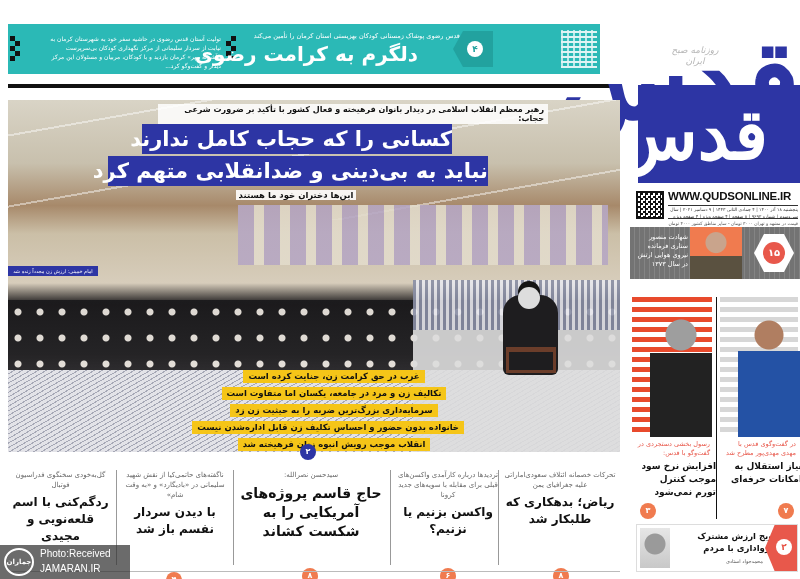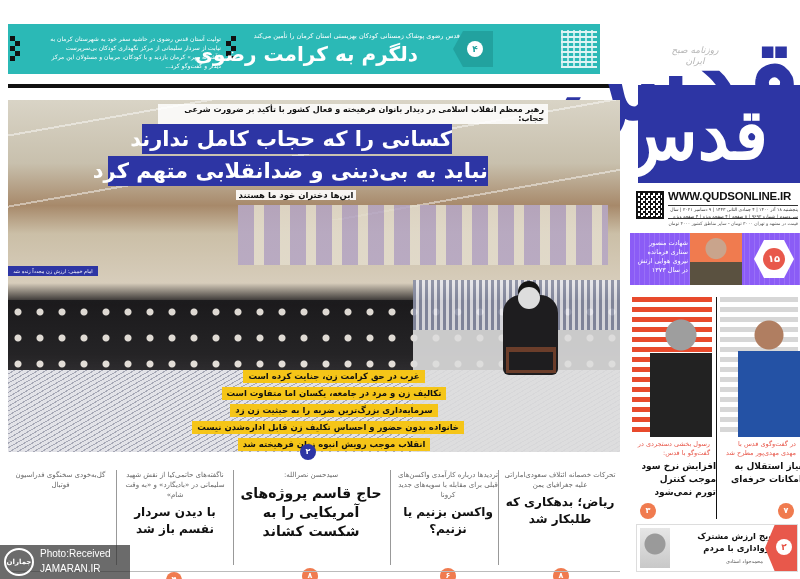--- a/index.html
+++ b/index.html
@@ -29,21 +29,21 @@
   .tagline { position: absolute; left: 45px; top: 45px; width: 60px; font-size: 9px; color: #b5b5b5; text-align: center; line-height: 11px; font-style: italic; }
 
   .site-strip { position: absolute; left: 630px; top: 188px; width: 170px; height: 45px; }
   .qr { position: absolute; left: 6px; top: 3px; width: 28px; height: 28px; background:
       repeating-conic-gradient(#111 0 25%, #fff 0 50%) 0 0/5px 5px; border: 2px solid #111; }
   .url { position: absolute; left: 38px; top: 2px; width: 130px; font-family: "Liberation Sans", sans-serif; font-weight: bold; font-size: 11.5px; color: #111; direction: ltr; text-align: left; letter-spacing: -0.2px; }
   .dateline { position: absolute; left: 38px; top: 17px; width: 130px; height: 14px; font-size: 4.5px; line-height: 7px; color: #333; text-align: right; border-top: 1px solid #333; border-bottom: 1px solid #333; overflow: hidden; }
   .price { position: absolute; left: 38px; top: 33px; width: 130px; font-size: 4.5px; color: #555; text-align: right; }
 
   
-  .martyr { position: absolute; left: 630px; top: 233px; width: 170px; height: 52px; background: #8b5cf6; overflow: hidden; }
+  .martyr { position: absolute; left: 630px; top: 227px; width: 170px; height: 52px; background: #737373; overflow: hidden; }
   .martyr-stripes { position: absolute; inset: 0; background: repeating-linear-gradient(90deg, transparent 0 4px, rgba(255,255,255,.12) 4px 5px); }
   .martyr-photo { position: absolute; left: 60px; top: 0; width: 52px; height: 52px; background: radial-gradient(circle at 50% 30%, #c9a48c 0 10px, transparent 11px), linear-gradient(#f07b4f 0 55%, #5a5140 55%); }
   .martyr-text { position: absolute; left: 4px; top: 6px; width: 54px; font-size: 6.5px; line-height: 9px; color: #fff; text-align: right; }
   .martyr-badge { position: absolute; right: 6px; top: 7px; width: 40px; height: 38px; background: #fff; clip-path: polygon(25% 0,75% 0,100% 50%,75% 100%,25% 100%,0 50%); }
   .martyr-badge span { position: absolute; left: 9px; top: 8px; width: 22px; height: 22px; border-radius: 50%; background: #e8584b; color: #fff; font-size: 10px; font-weight: bold; text-align: center; line-height: 22px; }
 
   
   .hero { position: absolute; left: 8px; top: 100px; width: 612px; height: 352px; overflow: hidden;
     background:
       linear-gradient(180deg, #d9d4c6 0%, #c8c0ad 18%, #a7896a 30%, #cbbfa7 38%, #d7cdbb 52%, #1c1a1c 58%, #2b2729 72%, #b9b9bf 78%, #d5d5da 100%); }
@@ -207,20 +207,21 @@
   <div class="photo"></div>
   <div class="title">ترویج ارزش مشترک در رواداری با مردم</div>
   <div class="author">محمدجواد استادی</div>
   <div class="badge">
       <span>۲</span>
     </div>
 </div>
 
 <div class="story" style="left:8px;width:105px">
   <div class="kicker">گل‌به‌خودی سخنگوی فدراسیون فوتبال</div>
+  <div class="title">ردگم‌کنی با اسم قلعه‌نویی و مجیدی</div>
 </div>
 <div class="vdivider" style="left:116px;top:470px;height:95px"></div>
 
 <div class="story" style="left:120px;width:110px">
   <div class="kicker">ناگفته‌های حاتمی‌کیا از نقش شهید سلیمانی در «بادیگارد» و «به وقت شام»</div>
   <div class="title">با دیدن سردار نفسم باز شد</div>
 </div>
 <div class="pg-dot orange" style="left:166px;top:572px">۴</div>
 <div class="vdivider" style="left:233px;top:470px;height:95px"></div>
 

